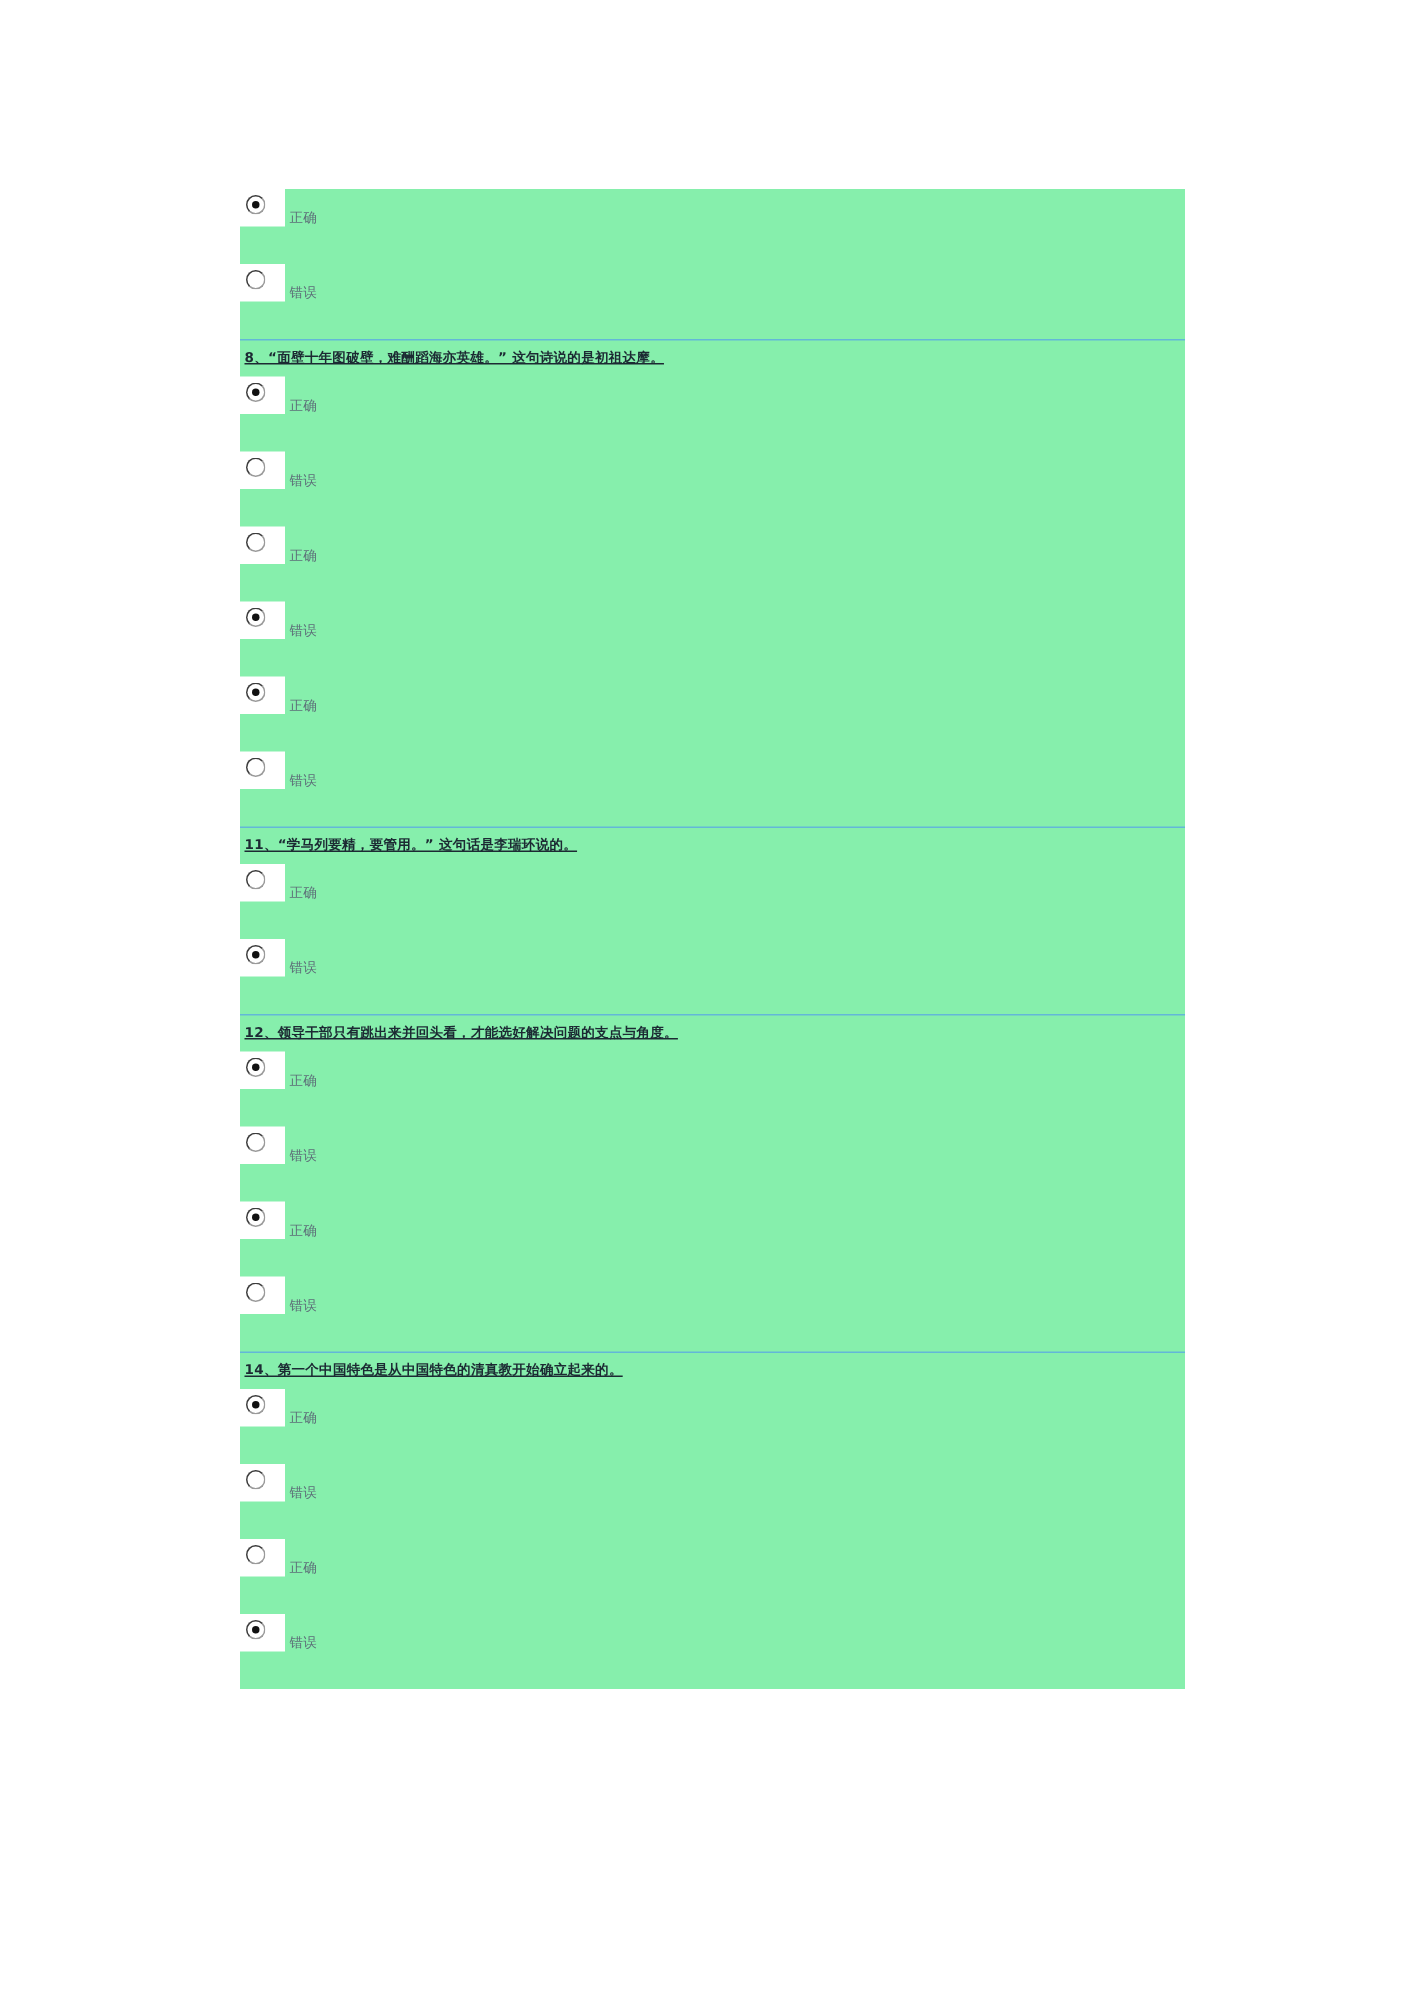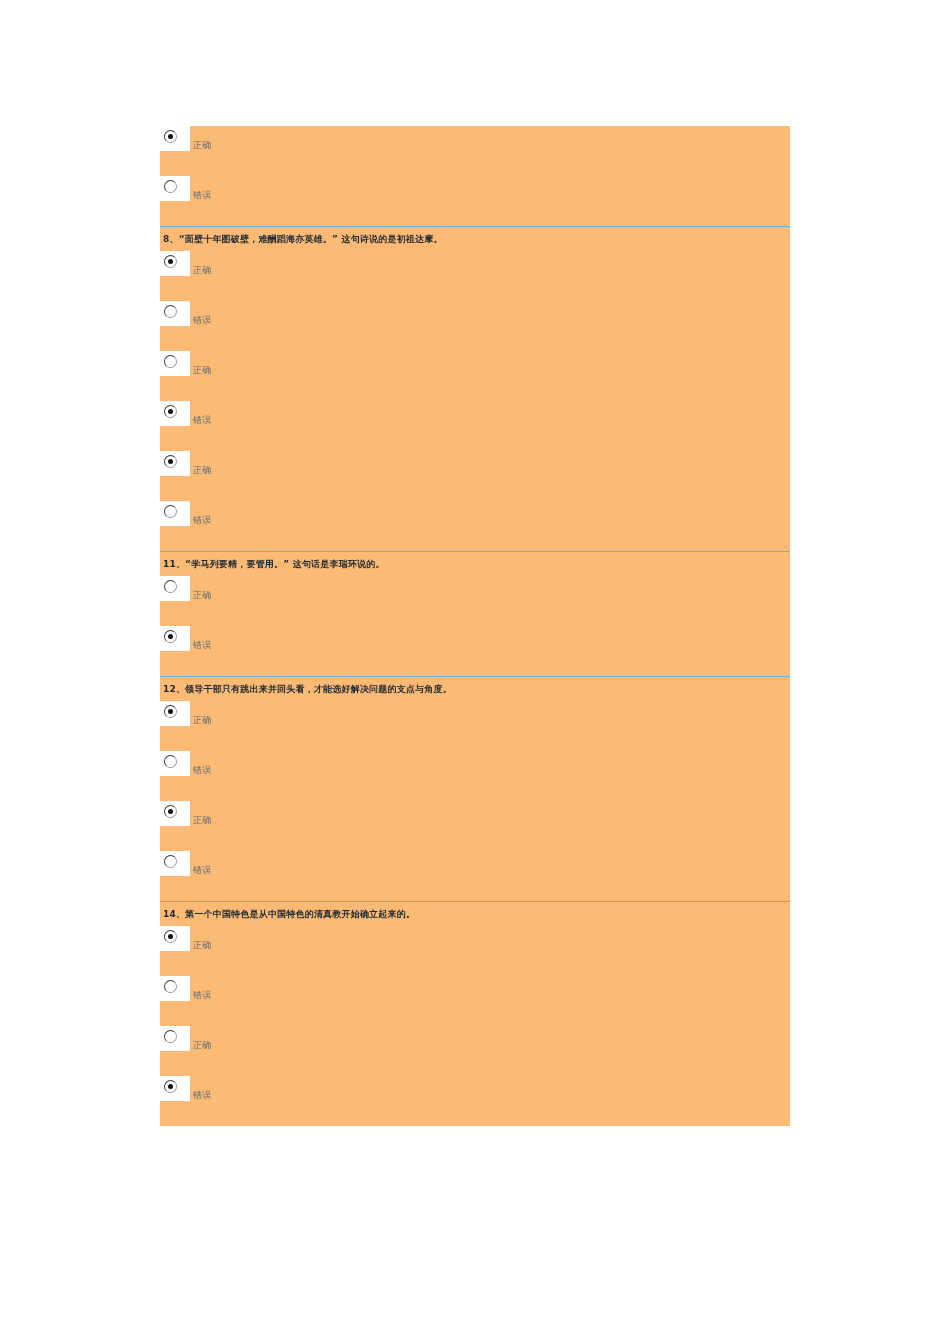--- a/index.html
+++ b/index.html
@@ -13,35 +13,36 @@
     font-family: "DejaVu Sans", "Liberation Sans", sans-serif;
     overflow: hidden;
   }
 
   
   #quiz-panel {
     position: absolute;
     left: 160px;
     top: 126px;
     width: 630px;
-    background: #fdba74;
+    background: #86efac;
   }
 
   
   .question-row {
     position: relative;
     height: 24px;
     line-height: 24px;
     border-top: 1px solid #63b7d8;
     padding-left: 3px;
     font-size: 9px;
     font-weight: bold;
     color: #1c2a33;
     white-space: nowrap;
     letter-spacing: 0.2px;
+    text-decoration: underline;
   }
 
   
   .option-row {
     position: relative;
     height: 50px;
   }
   
   .radio-cell {
     position: absolute;

